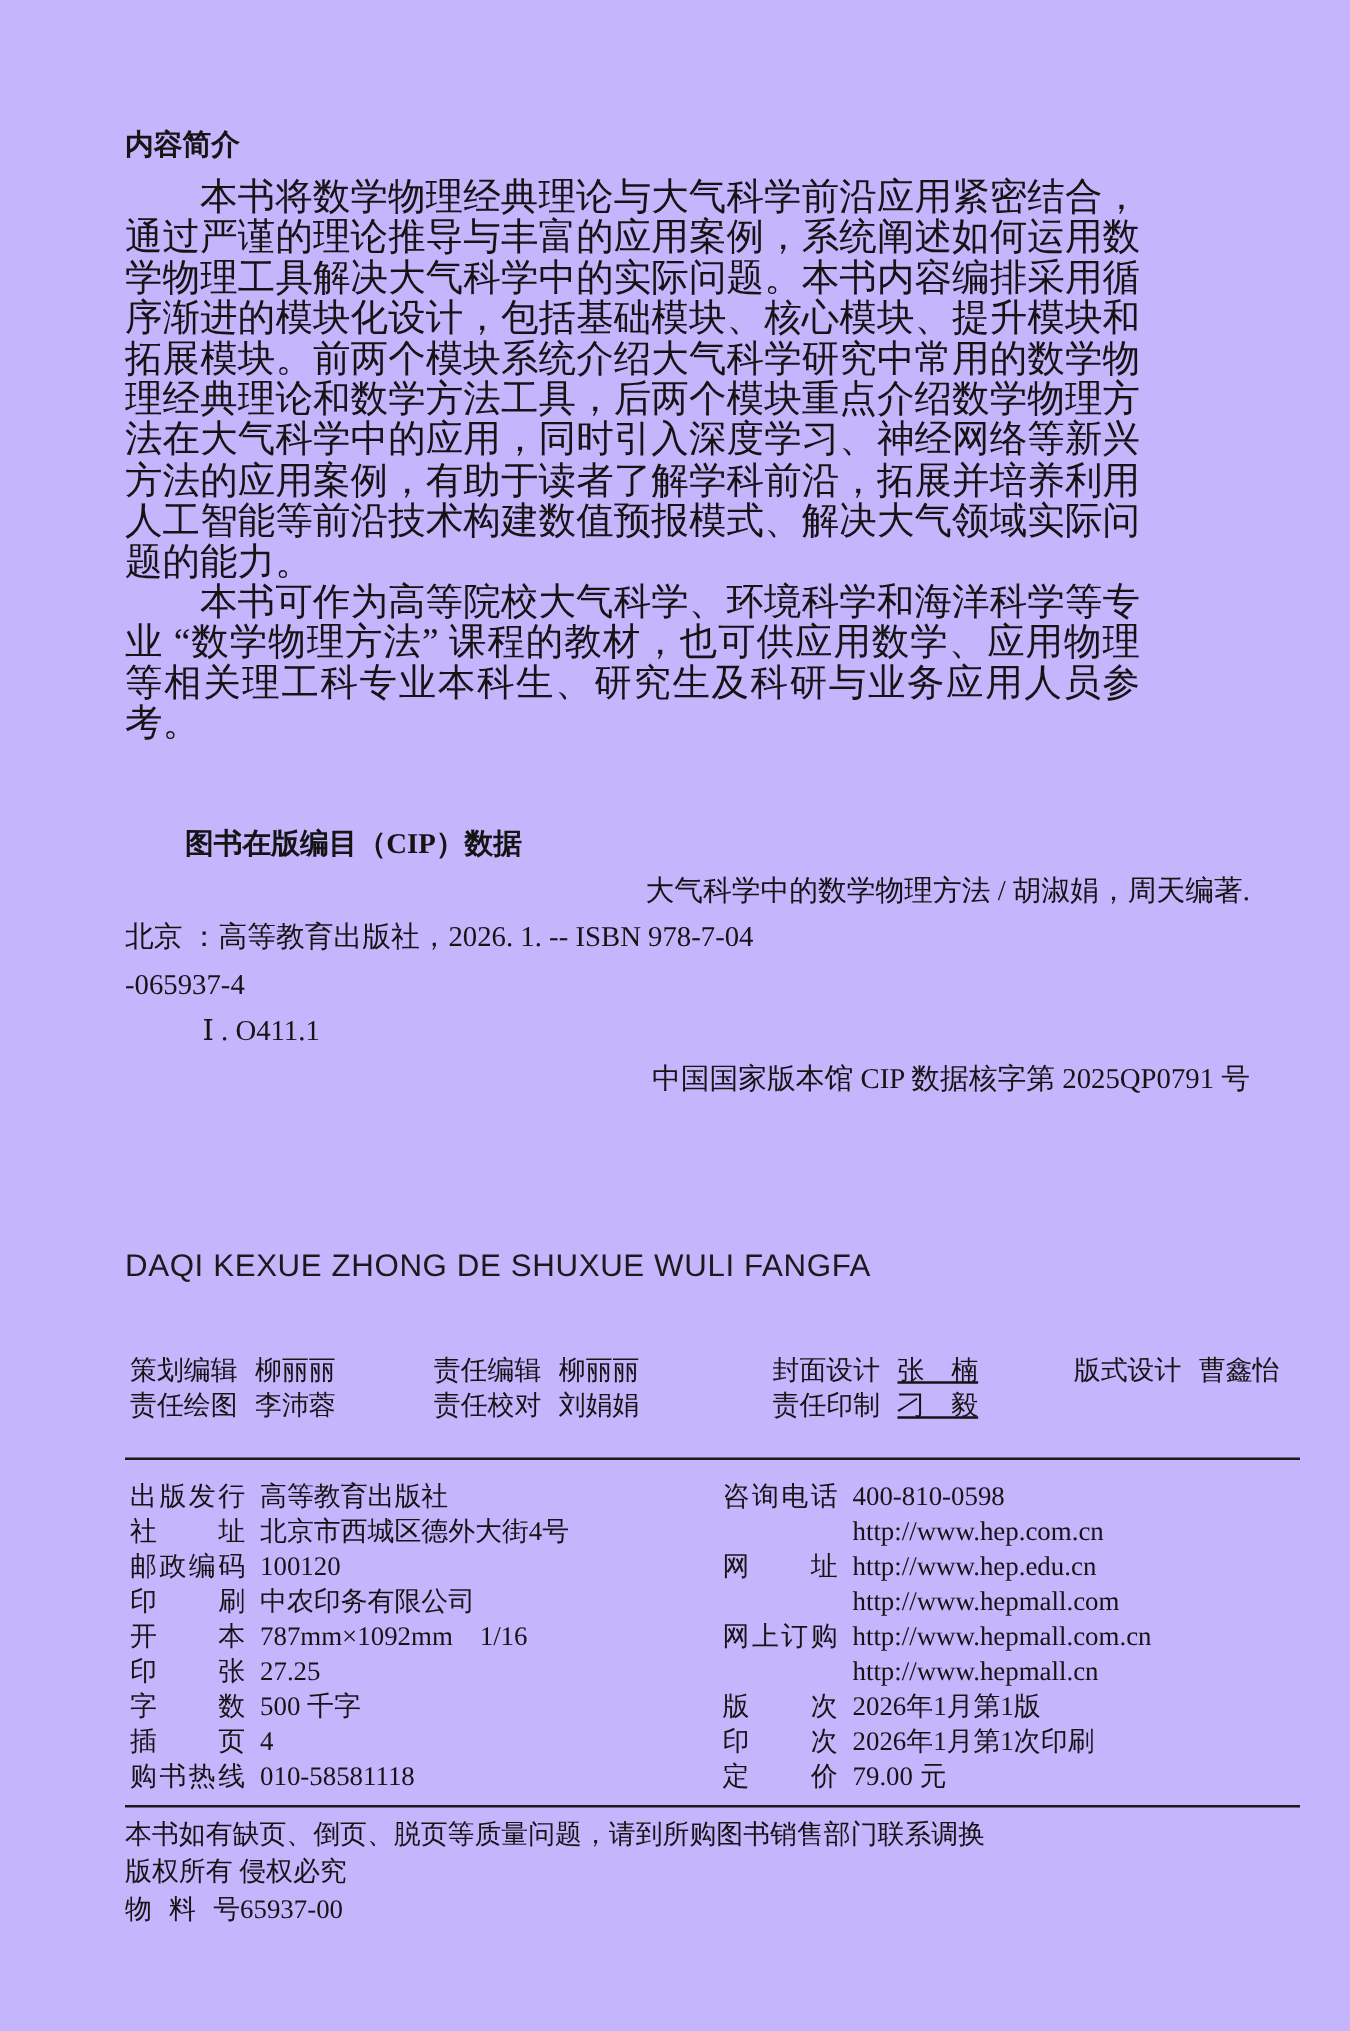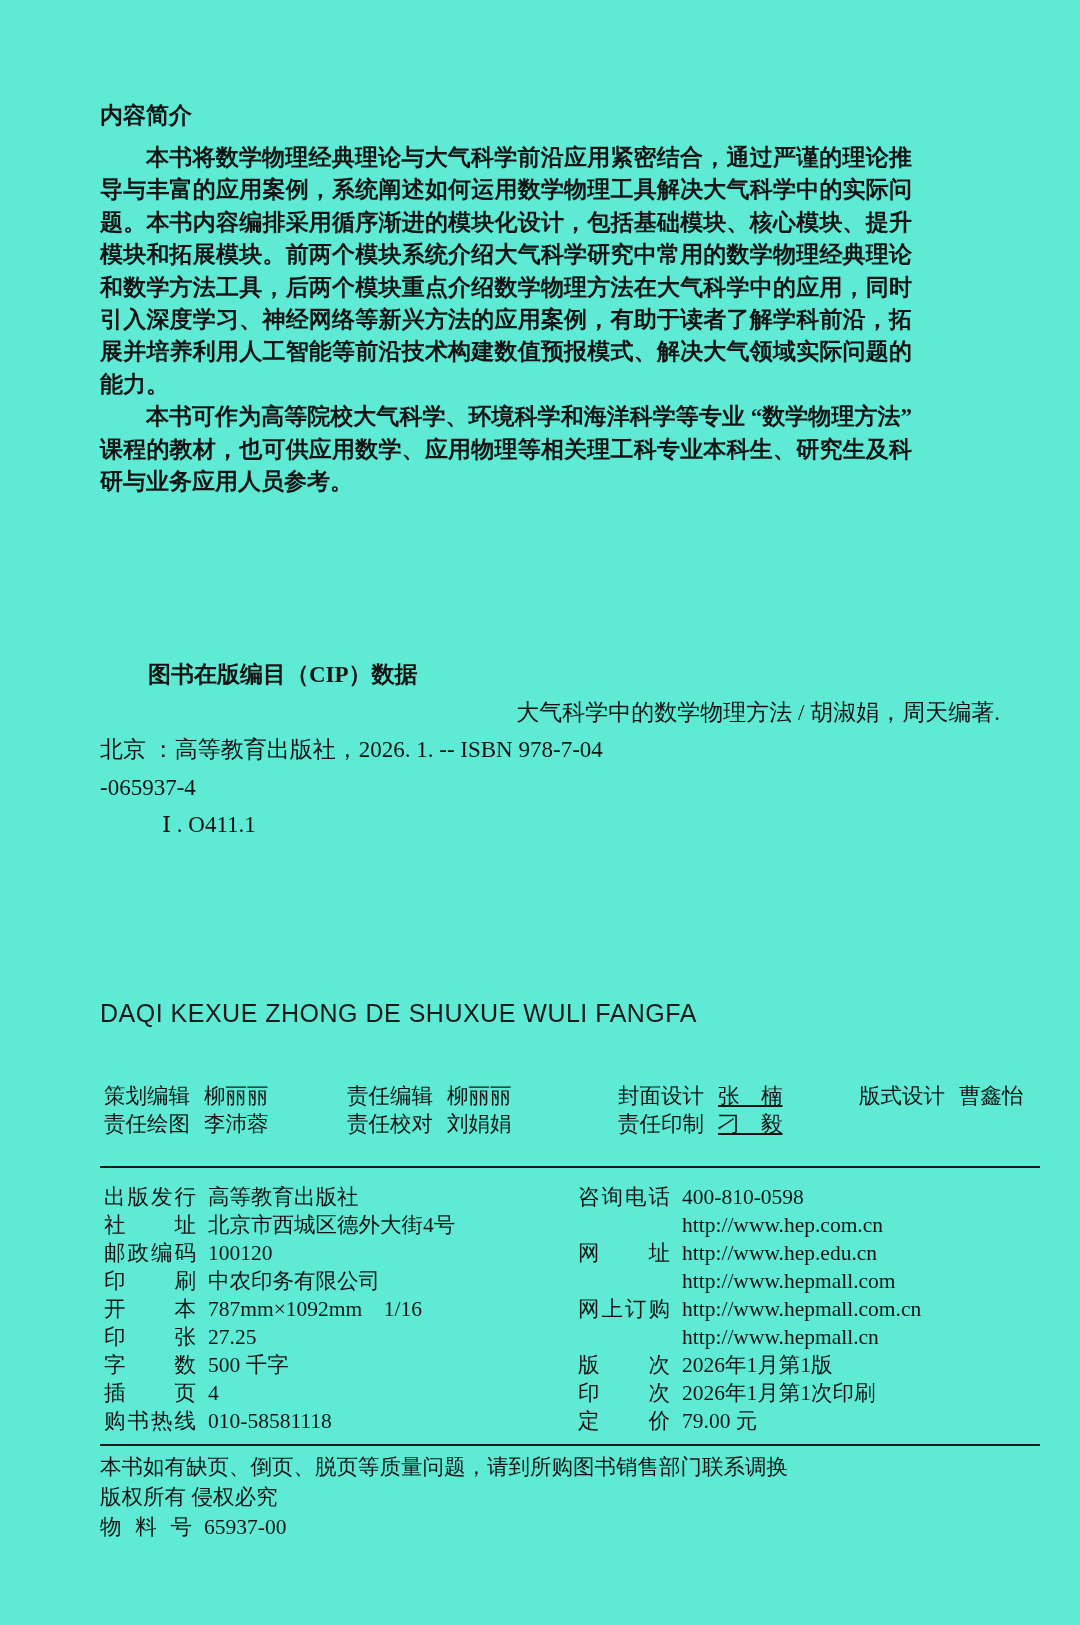--- a/index.html
+++ b/index.html
@@ -1,32 +1,32 @@
 <!DOCTYPE html>
 <html><head>
 <meta charset="utf-8">
 <style>
   html, body { margin: 0; padding: 0; background: #e8e8e8; }
   .page {
     position: relative;
     width: 1080px;
     height: 1625px;
     margin: 0 auto;
-    background: #5eead4;
+    background: #c4b5fd;
     color: #141414;
     font-family: "Liberation Serif", "DejaVu Serif", serif;
     overflow: hidden;
   }
 
   
   .intro { position: absolute; left: 100px; top: 100px; width: 812px; }
   .intro-heading { font-size: 23px; font-weight: bold; margin: 0 0 11px 0; }
   .intro p {
     margin: 0; text-indent: 2em; text-align: justify;
-    font-size: 23px; line-height: 32.4px; font-weight: bold;
+    font-size: 30px; line-height: 32.4px;
   }
 
   
   .cip { position: absolute; left: 100px; top: 656px; width: 900px; font-size: 23px; line-height: 37.6px; }
   .cip-h { font-weight: bold; padding-left: 48px; }
   .ind-48 { padding-left: 48px; text-align: right; }
   .ind-62 { padding-left: 62px; }
 
   
   .pinyin {
@@ -57,41 +57,42 @@
   .col-right { flex: 1; }
   .crow { height: 28px; line-height: 28px; white-space: nowrap; }
   .clbl {
     display: inline-block; width: 92px; margin-right: 12px;
     text-align: justify; text-align-last: justify; vertical-align: top;
   }
 
   
   .footer { position: absolute; left: 100px; top: 1452px; font-size: 21.5px; line-height: 30px; }
   .flbl {
-    display: inline-block; width: 92px; margin-right: 12px;
+    display: inline-block; width: 92px; 
     text-align: justify; text-align-last: justify; vertical-align: top;
   }
 </style>
 </head>
 <body>
 
 <div class="page">
 
   <section class="intro">
     <h2 class="intro-heading">内容简介</h2>
     <p>本书将数学物理经典理论与大气科学前沿应用紧密结合，通过严谨的理论推导与丰富的应用案例，系统阐述如何运用数学物理工具解决大气科学中的实际问题。本书内容编排采用循序渐进的模块化设计，包括基础模块、核心模块、提升模块和拓展模块。前两个模块系统介绍大气科学研究中常用的数学物理经典理论和数学方法工具，后两个模块重点介绍数学物理方法在大气科学中的应用，同时引入深度学习、神经网络等新兴方法的应用案例，有助于读者了解学科前沿，拓展并培养利用人工智能等前沿技术构建数值预报模式、解决大气领域实际问题的能力。</p>
     <p>本书可作为高等院校大气科学、环境科学和海洋科学等专业 “数学物理方法” 课程的教材，也可供应用数学、应用物理等相关理工科专业本科生、研究生及科研与业务应用人员参考。</p>
   </section>
 
   <section class="cip">
     <div class="cip-h">图书在版编目（CIP）数据</div>
     <div class="ind-48">大气科学中的数学物理方法 / 胡淑娟，周天编著.</div>
     <div>北京 ：高等教育出版社，2026. 1.  --  ISBN 978-7-04</div>
     <div>-065937-4</div>
     <div class="ind-62">Ⅰ . O411.1</div>
+    <div class="ind-48">中国国家版本馆 CIP 数据核字第 2025QP0791 号</div>
   </section>
 
   <div class="pinyin">DAQI KEXUE ZHONG DE SHUXUE WULI FANGFA</div>
 
   <section class="credits">
     <div class="credits-row">
       <span class="credit-group cg1">
         <span class="credit-label">策划编辑</span><span>柳丽丽</span>
       </span>
       <span class="credit-group cg2">

